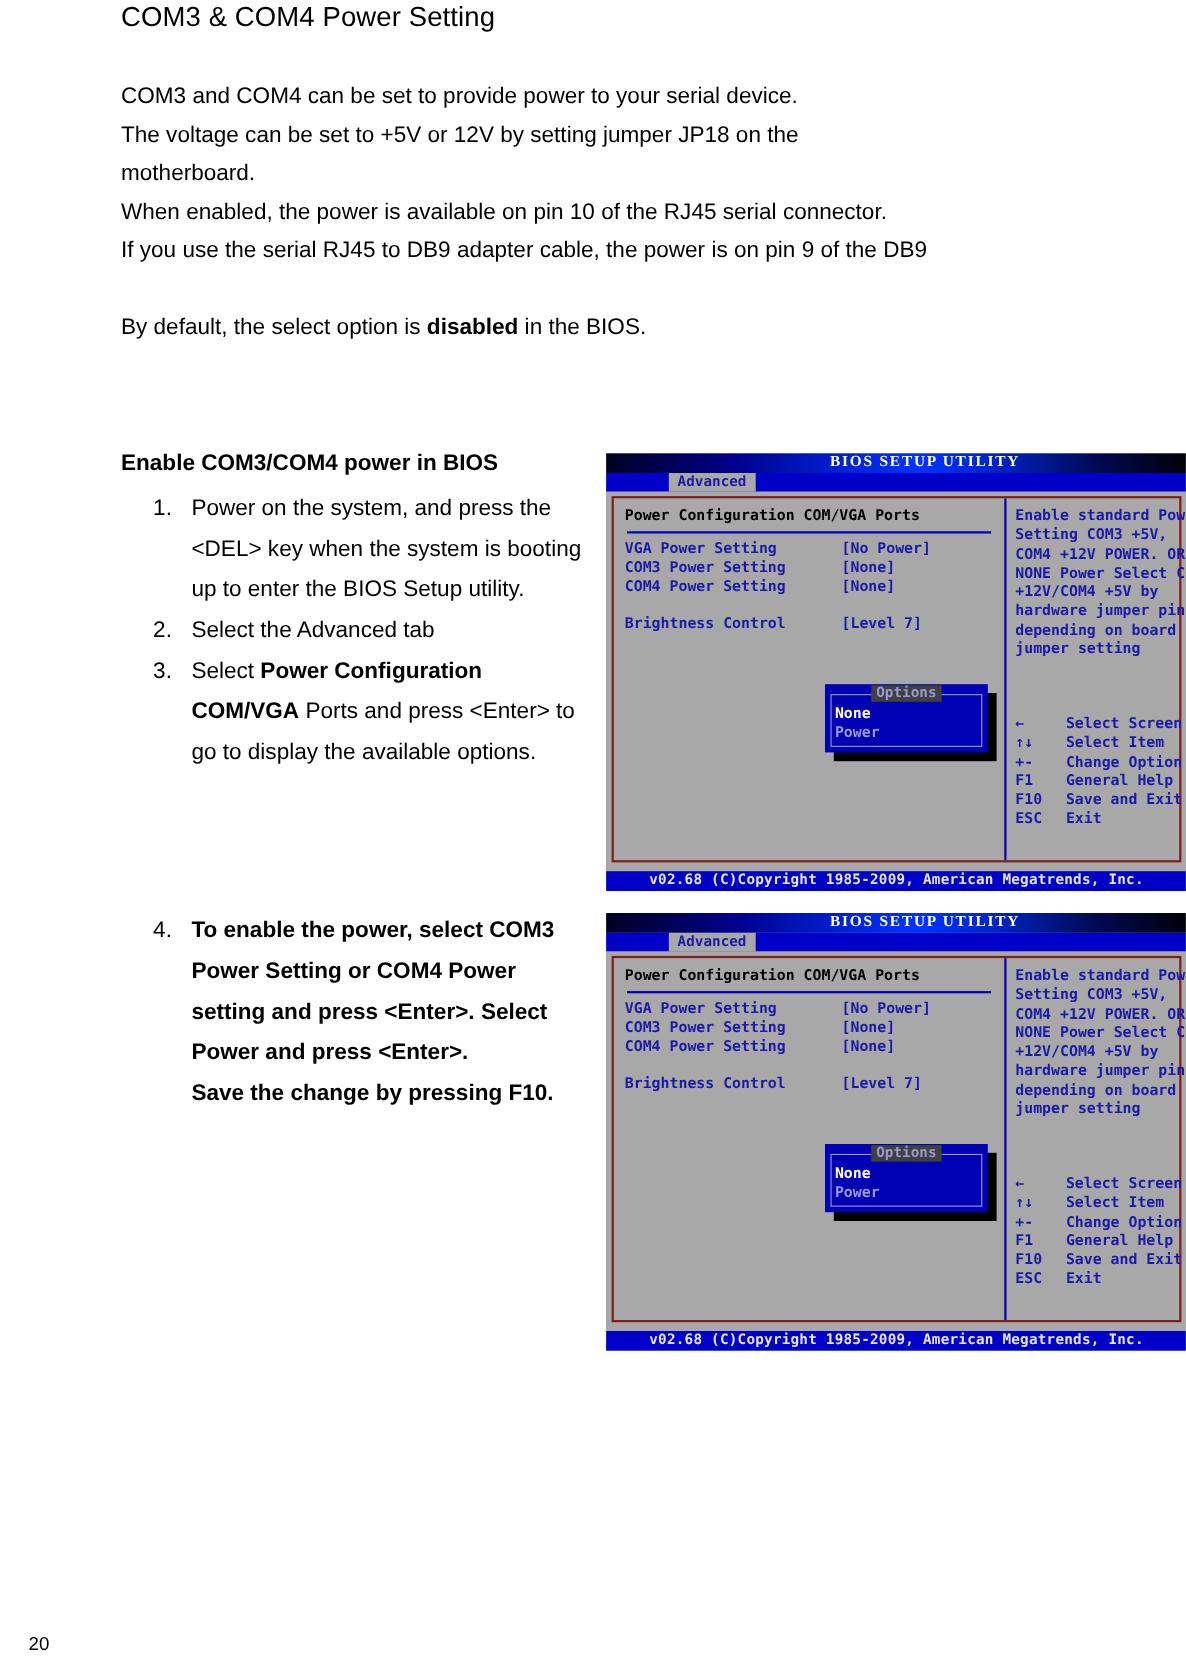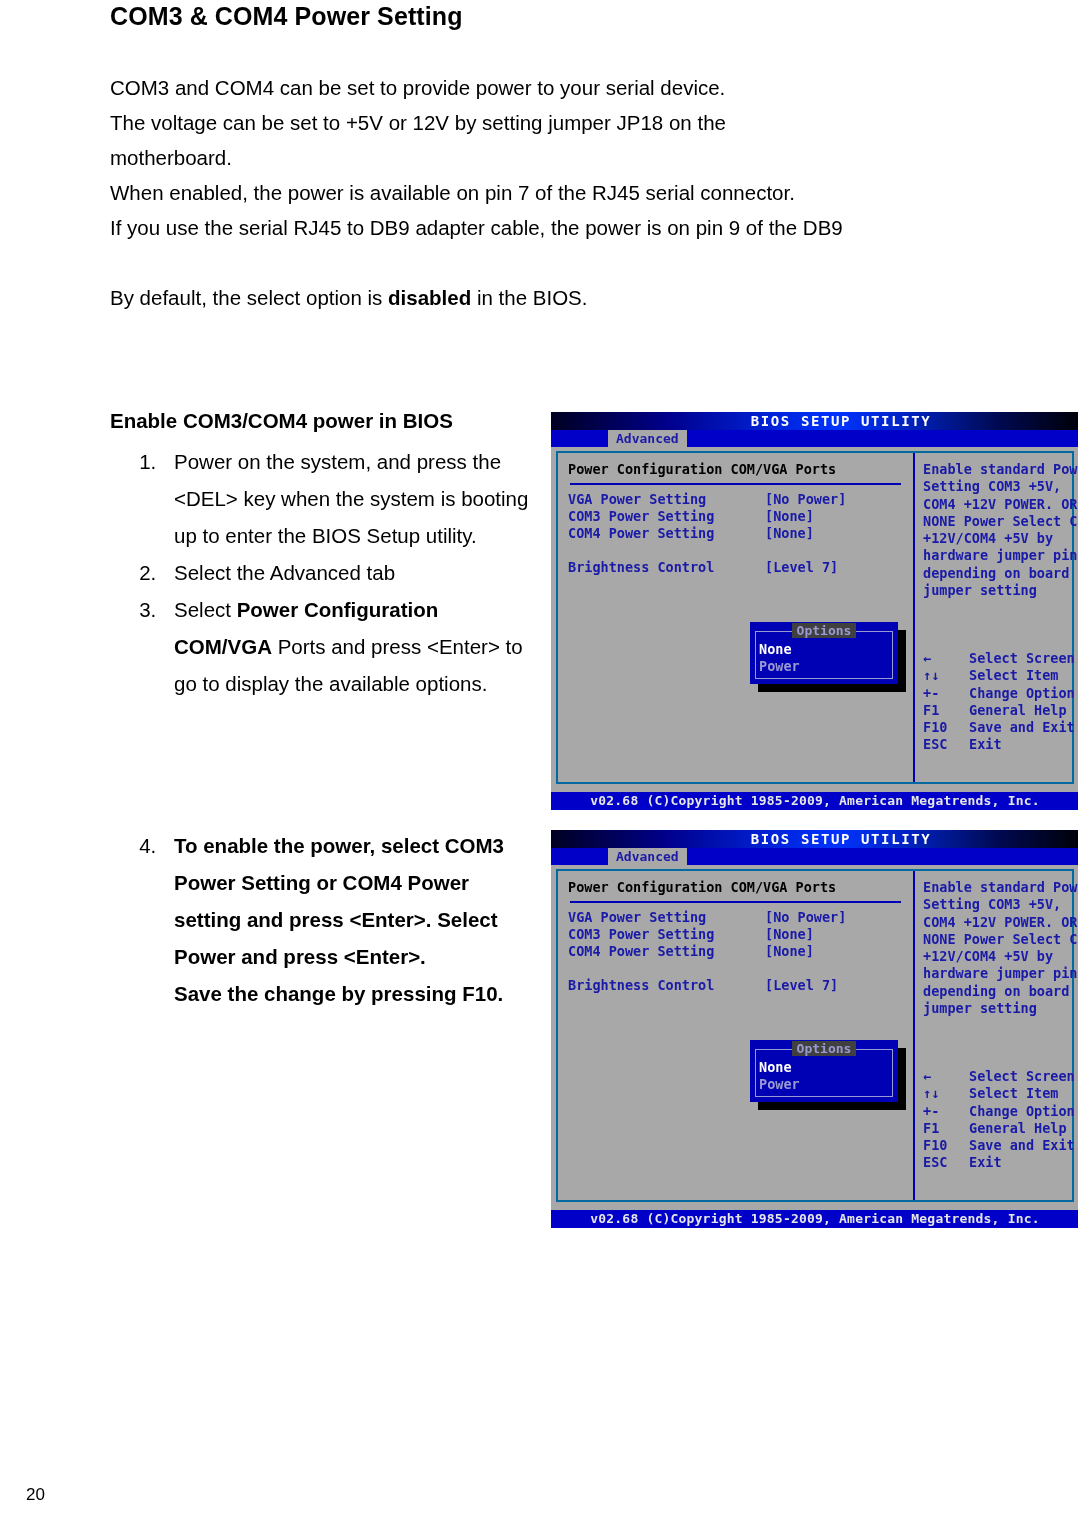--- a/index.html
+++ b/index.html
@@ -15,21 +15,21 @@
     overflow: hidden;
   }
 
   .page { position: relative; width: 1078px; height: 1519px; }
 
   
   .doc-title {
     position: absolute;
     left: 110px; top: 2px;
     font-size: 25px;
-    font-weight: bold;
+    font-weight: normal;
     letter-spacing: 0.1px;
     white-space: nowrap;
   }
 
   .intro {
     position: absolute;
     left: 110px; top: 70px;
     width: 960px;
     font-size: 20.5px;
     line-height: 35px;
@@ -90,20 +90,21 @@
   }
   .bios-1 { left: 551px; top: 412px; }
   .bios-2 { left: 551px; top: 830px; }
 
   .bios-titlebar {
     position: relative;
     height: 18px;
     background: linear-gradient(to right,
         #000022 0%, #00008c 22%, #0023d8 42%,
         #0033ff 54%, #0022c0 68%, #000a55 84%, #000008 100%);
+    font-family: Liberation Serif, serif;
   }
   .bios-titlebar .t {
     position: absolute;
     left: 0; right: 0; top: 0;
     text-align: center;
     color: #ffffff;
     font-size: 14px;
     font-weight: bold;
     line-height: 18px;
     letter-spacing: 1.6px;
@@ -132,21 +133,21 @@
   .bios-body {
     position: relative;
     height: 345px;
     background: #a8a8a8;
     padding: 4px 5px 0 5px;
   }
 
   .bios-frame {
     position: relative;
     height: 333px;
-    border: 2px solid #0369a1;
+    border: 2px solid #7f1d1d;
     background: #a8a8a8;
     display: flex;
   }
   .bios-left {
     position: relative;
     flex: 0 0 357px;
     border-right: 2px solid #0000b4;
     padding: 8px 0 0 10px;
   }
   .bios-right {
@@ -263,21 +264,21 @@
 <body>
 
 <div class="page">
 
   <div class="doc-title">COM3 &amp; COM4 Power Setting</div>
 
   <div class="intro">
     <p>COM3 and COM4 can be set to provide power to your serial device.</p>
     <p>The voltage can be set to +5V or 12V by setting jumper JP18 on the</p>
     <p>motherboard.</p>
-    <p>When enabled, the power is available on pin 7 of the RJ45 serial connector.</p>
+    <p>When enabled, the power is available on pin 10 of the RJ45 serial connector.</p>
     <p>If you use the serial RJ45 to DB9 adapter cable, the power is on pin 9 of the DB9</p>
     <div class="spacer"></div>
     <p><span>By default, the select option is </span><span class="bold">disabled</span><span> in the BIOS.</span></p>
   </div>
 
   <div class="enable-head">Enable COM3/COM4 power in BIOS</div>
 
   <ol class="steps">
     <li>Power on the system, and press the &lt;DEL&gt; key when the system is booting up to enter the BIOS Setup utility.</li>
     <li>Select the Advanced tab</li>

